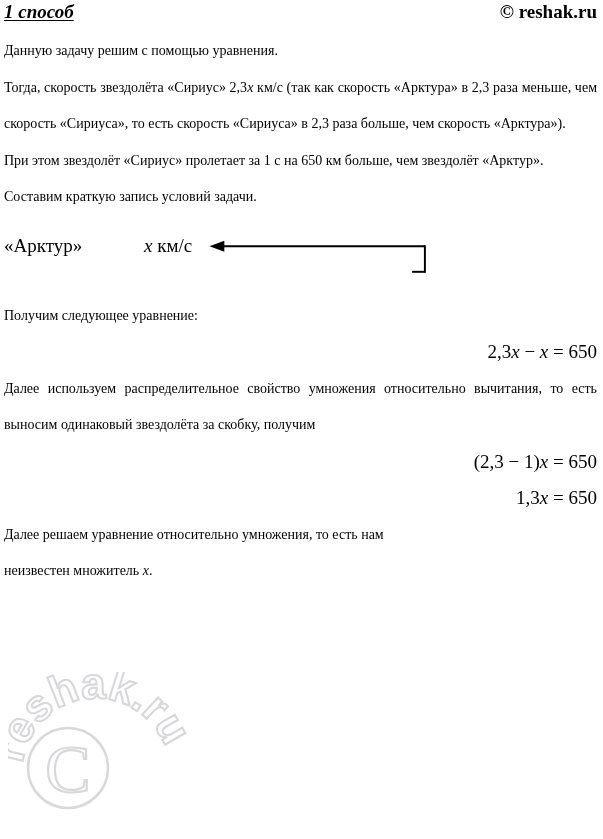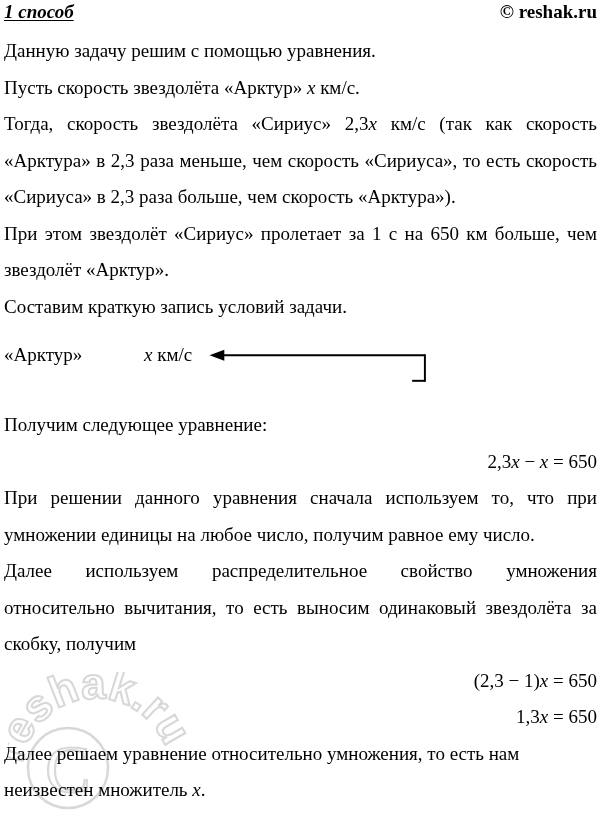--- a/index.html
+++ b/index.html
@@ -49,21 +49,21 @@
     position: absolute;
     right: 0;
     top: 0;
     font-size: 19px;
     line-height: 23px;
     white-space: nowrap;
   }
 
   
   p.para {
-    font-size: 19px;
+    font-size: 14px;
     line-height: 36.5px;
     margin: 0;
     text-align: justify;
     text-justify: inter-word;
     hyphens: none;
   }
   p.para.nojust {
     text-align: left;
   }
   p.para.lead {
@@ -150,21 +150,20 @@
 
   <div class="content">
 
     <div class="header-row">
       <span class="heading-way">1 способ</span>
       <span class="copyright">© reshak.ru</span>
     </div>
 
     <p class="para nojust lead">Данную задачу решим с помощью уравнения.</p>
 
-    <p class="para nojust"><span>Пусть скорость звездолёта «Арктур» </span><span class="v">x</span><span> км/с.</span></p>
 
     <p class="para"><span>Тогда, скорость звездолёта «Сириус» 2,3</span><span class="v">x</span><span> км/с (так как скорость «Арктура» в 2,3 раза меньше, чем скорость «Сириуса», то есть скорость «Сириуса» в 2,3 раза больше, чем скорость «Арктура»).</span></p>
 
     <p class="para">При этом звездолёт «Сириус» пролетает за 1 с на 650 км больше, чем звездолёт «Арктур».</p>
 
     <p class="para nojust">Составим краткую запись условий задачи.</p>
 
     <div class="shortnote">
 
       <div class="sn-row r1">
@@ -182,21 +181,20 @@
         <line x1="428" y1="12" x2="428" y2="40" stroke="#000" stroke-width="2"></line>
 
         <line x1="428" y1="39" x2="415" y2="39" stroke="#000" stroke-width="2"></line>
       </svg>
     </div>
 
     <p class="para nojust lead">Получим следующее уравнение:</p>
 
     <div class="eq"><span>2,3</span><span class="v">x</span><span> − </span><span class="v">x</span><span> = 650</span></div>
 
-    <p class="para">При решении данного уравнения сначала используем то, что при умножении единицы на любое число, получим равное ему число.</p>
 
 
     <p class="para">Далее используем распределительное свойство умножения относительно вычитания, то есть выносим одинаковый звездолёта за скобку, получим</p>
 
     <div class="eq"><span>(2,3 − 1)</span><span class="v">x</span><span> = 650</span></div>
 
     <div class="eq"><span>1,3</span><span class="v">x</span><span> = 650</span></div>
 
     <p class="para">Далее решаем уравнение относительно умножения, то есть нам</p>
 

